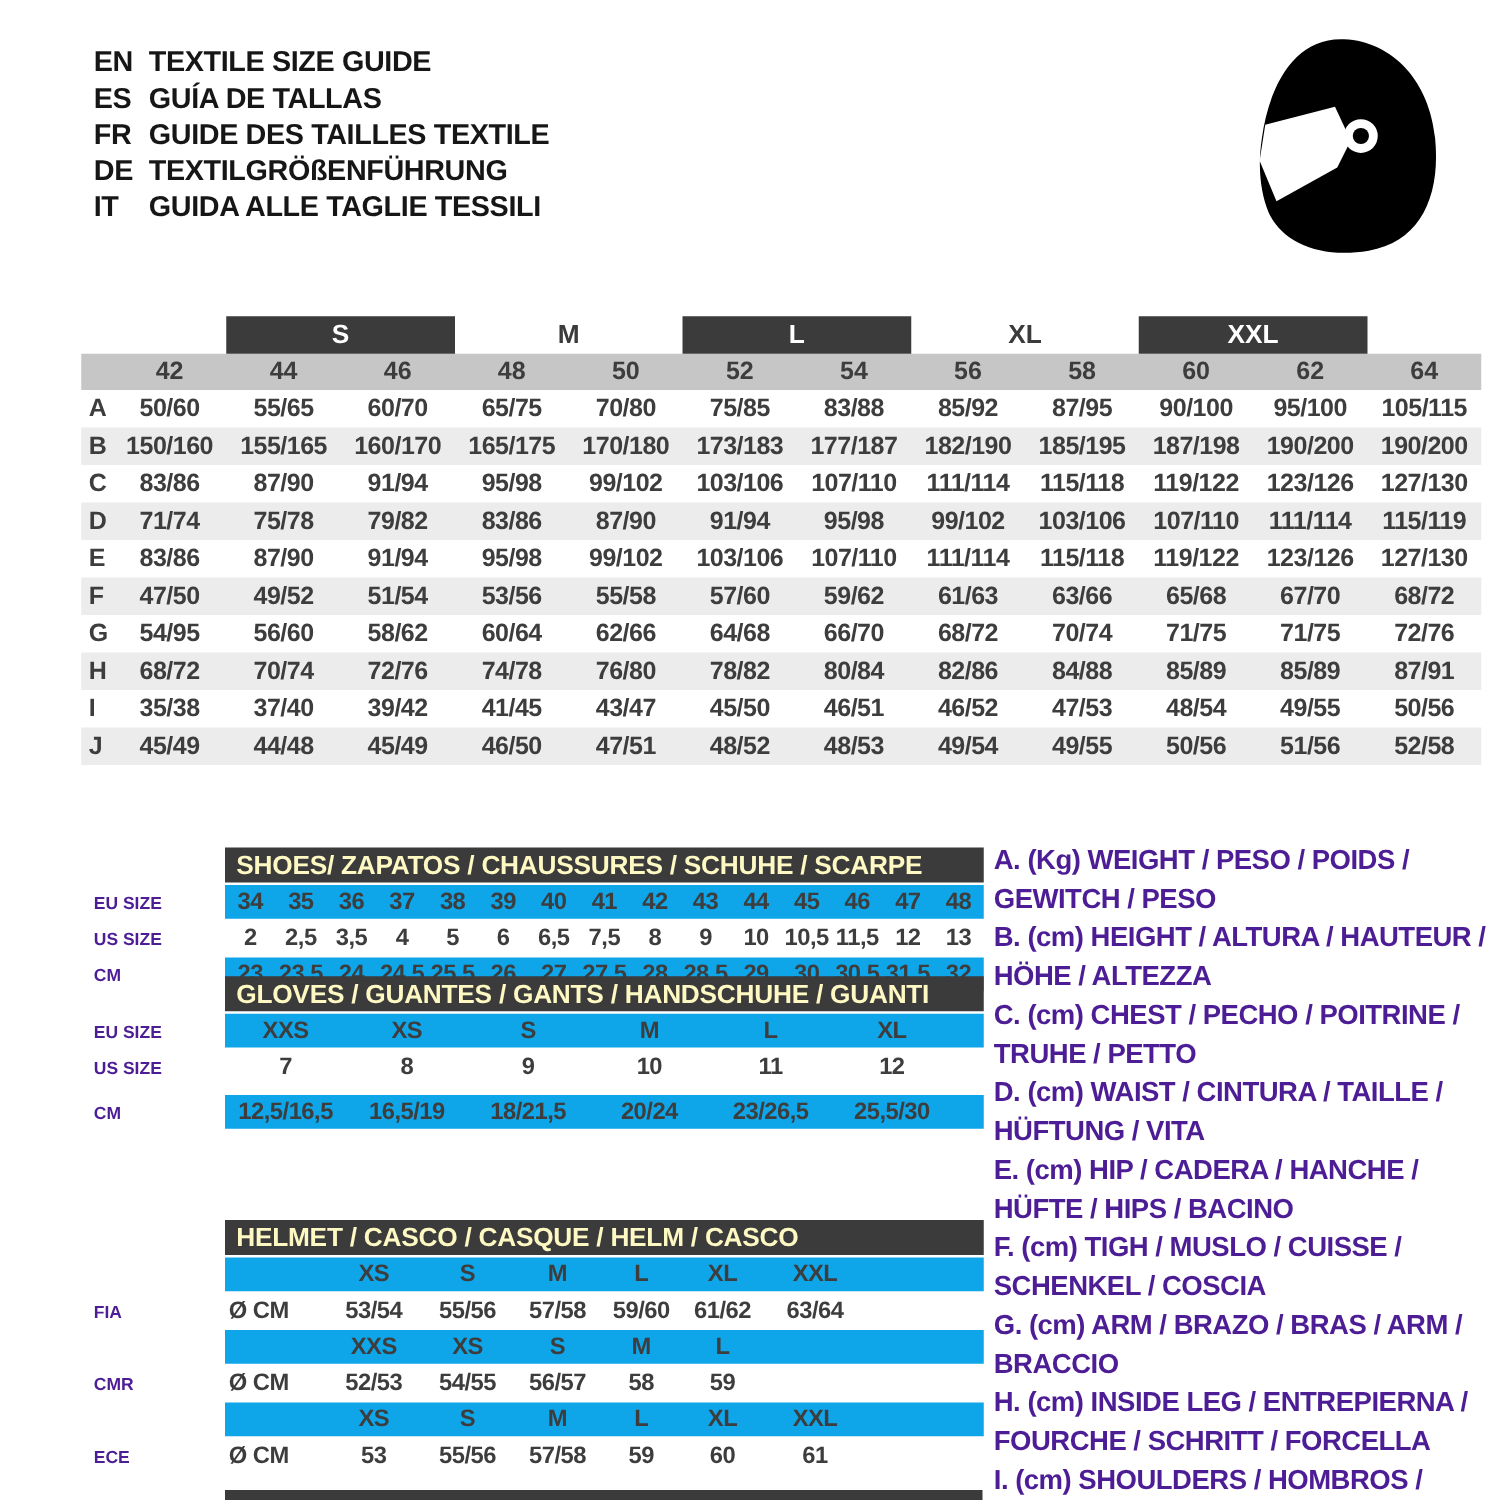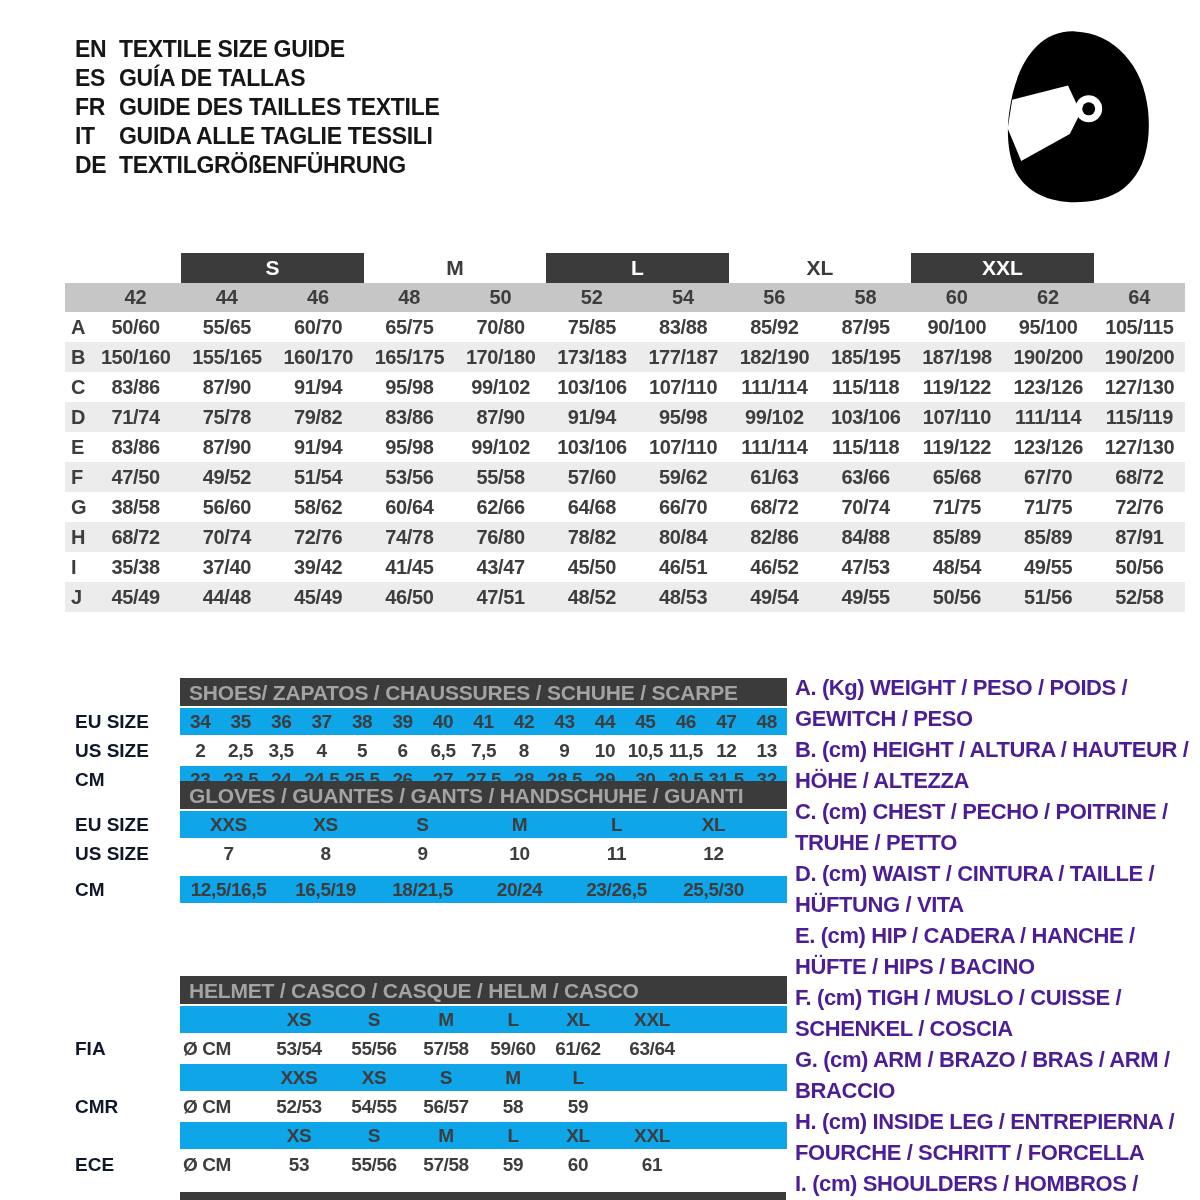--- a/index.html
+++ b/index.html
@@ -19,24 +19,24 @@
   .blk.dark{background:#3b3b3b;color:#fff;}
   .blk.light{color:#3b3b3b;}
   .cols{display:grid;grid-template-columns:25px repeat(12,1fr);height:29px;background:#c6c6c6;}
   .cols .c{display:flex;align-items:center;justify-content:center;font-size:20px;color:#3d3d3d;}
   .trow{display:grid;grid-template-columns:25px repeat(12,1fr);height:30px;}
   .trow.alt{background:#ececec;}
   .trow .letter{display:flex;align-items:center;padding-left:6px;font-size:20px;}
   .trow .v{display:flex;align-items:center;justify-content:center;font-size:20px;letter-spacing:-0.4px;}
   
   .section{position:absolute;left:65px;width:722px;}
-  .sec-header{margin-left:115px;height:28px;background:#3b3b3b;color:#a3a3a3;font-size:21px;
+  .sec-header{margin-left:115px;height:28px;background:#3b3b3b;color:#fef9c3;font-size:21px;
               line-height:29px;padding-left:9px;letter-spacing:-0.2px;}
   .srow,.hrow{display:grid;grid-template-columns:115px 1fr;height:27px;margin-top:2px;}
-  .rlabel{display:flex;align-items:center;padding-left:10px;font-size:19px;color:#0f172a;}
+  .rlabel{display:flex;align-items:center;padding-left:10px;font-size:14px;color:#4c1d95;}
   .rvals{display:grid;}
   .rvals.gray,.hvals.gray{background:#0ea5e9;}
   #shoes-rows .rvals{grid-template-columns:repeat(15,1fr);}
   #gloves-rows .rvals{grid-template-columns:repeat(6,97px) 1fr;}
   #gloves-rows .srow:nth-child(3){margin-top:9px;}
   .cell{display:flex;align-items:center;justify-content:center;font-size:19px;letter-spacing:-0.4px;}
   .hvals{display:grid;grid-template-columns:80px 78px 72px 72px 62px 68px 80px 1fr;}
   .hvals .u{justify-content:flex-start;padding-left:3px;}
   
   .legend{position:absolute;left:795px;top:672px;width:404px;}
@@ -56,26 +56,26 @@
       </div>
       <div class="lang-row">
         <div class="lang-code">ES</div>
         <div class="lang-label">GUÍA DE TALLAS</div>
       </div>
       <div class="lang-row">
         <div class="lang-code">FR</div>
         <div class="lang-label">GUIDE DES TAILLES TEXTILE</div>
       </div>
       <div class="lang-row">
+        <div class="lang-code">DE</div>
+        <div class="lang-label">TEXTILGRÖßENFÜHRUNG</div>
+      </div>
+      <div class="lang-row">
         <div class="lang-code">IT</div>
         <div class="lang-label">GUIDA ALLE TAGLIE TESSILI</div>
-      </div>
-      <div class="lang-row">
-        <div class="lang-code">DE</div>
-        <div class="lang-label">TEXTILGRÖßENFÜHRUNG</div>
       </div>
     </div>
 
   <svg class="helmet-icon" viewBox="0 0 100 100" aria-hidden="true">
     <path d="M54,3 C76,4 92,22 94.5,47 C97,73 88,93 65,97 C44,100.5 27,94 20.5,80 C17,71.5 15.5,60 17.5,47 C21,22 33,2 54,3 Z" fill="#000"></path>
     <polygon points="19,41 50,33 57,48 51,60 24,75 16.5,57" fill="#fff"></polygon>
     <circle cx="61.5" cy="46" r="7.5" fill="#fff"></circle>
     <circle cx="61.5" cy="46" r="3.6" fill="#000"></circle>
   </svg>
 
@@ -188,21 +188,21 @@
           <div class="v">57/60</div>
           <div class="v">59/62</div>
           <div class="v">61/63</div>
           <div class="v">63/66</div>
           <div class="v">65/68</div>
           <div class="v">67/70</div>
           <div class="v">68/72</div>
         </div>
         <div class="trow">
           <div class="letter">G</div>
-          <div class="v">38/58</div>
+          <div class="v">54/95</div>
           <div class="v">56/60</div>
           <div class="v">58/62</div>
           <div class="v">60/64</div>
           <div class="v">62/66</div>
           <div class="v">64/68</div>
           <div class="v">66/70</div>
           <div class="v">68/72</div>
           <div class="v">70/74</div>
           <div class="v">71/75</div>
           <div class="v">71/75</div>

